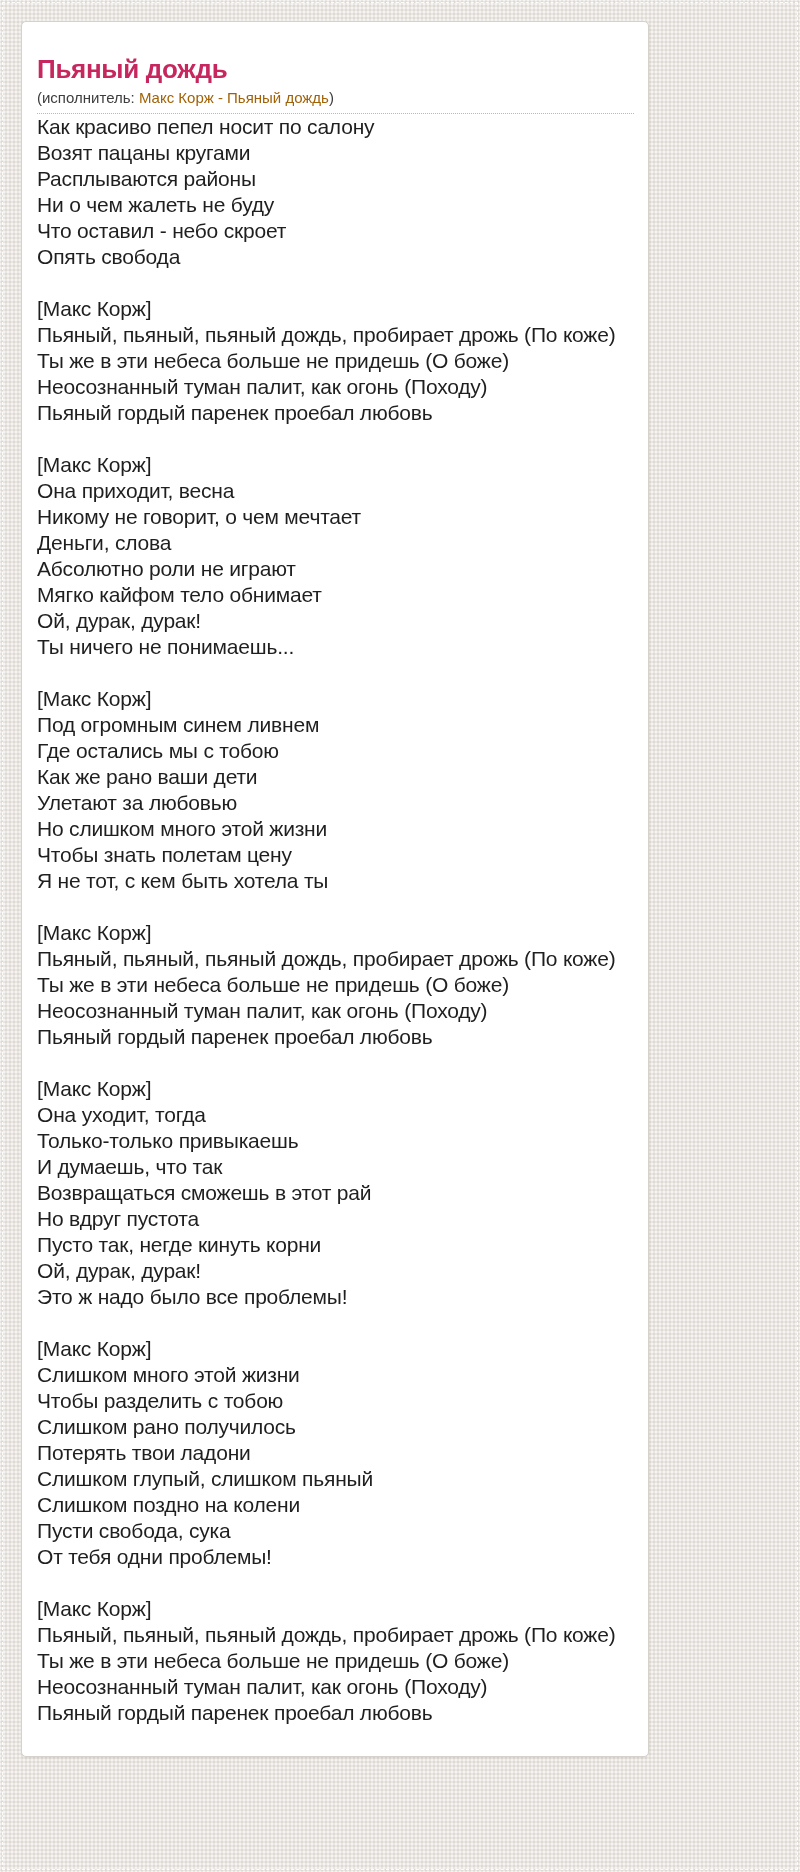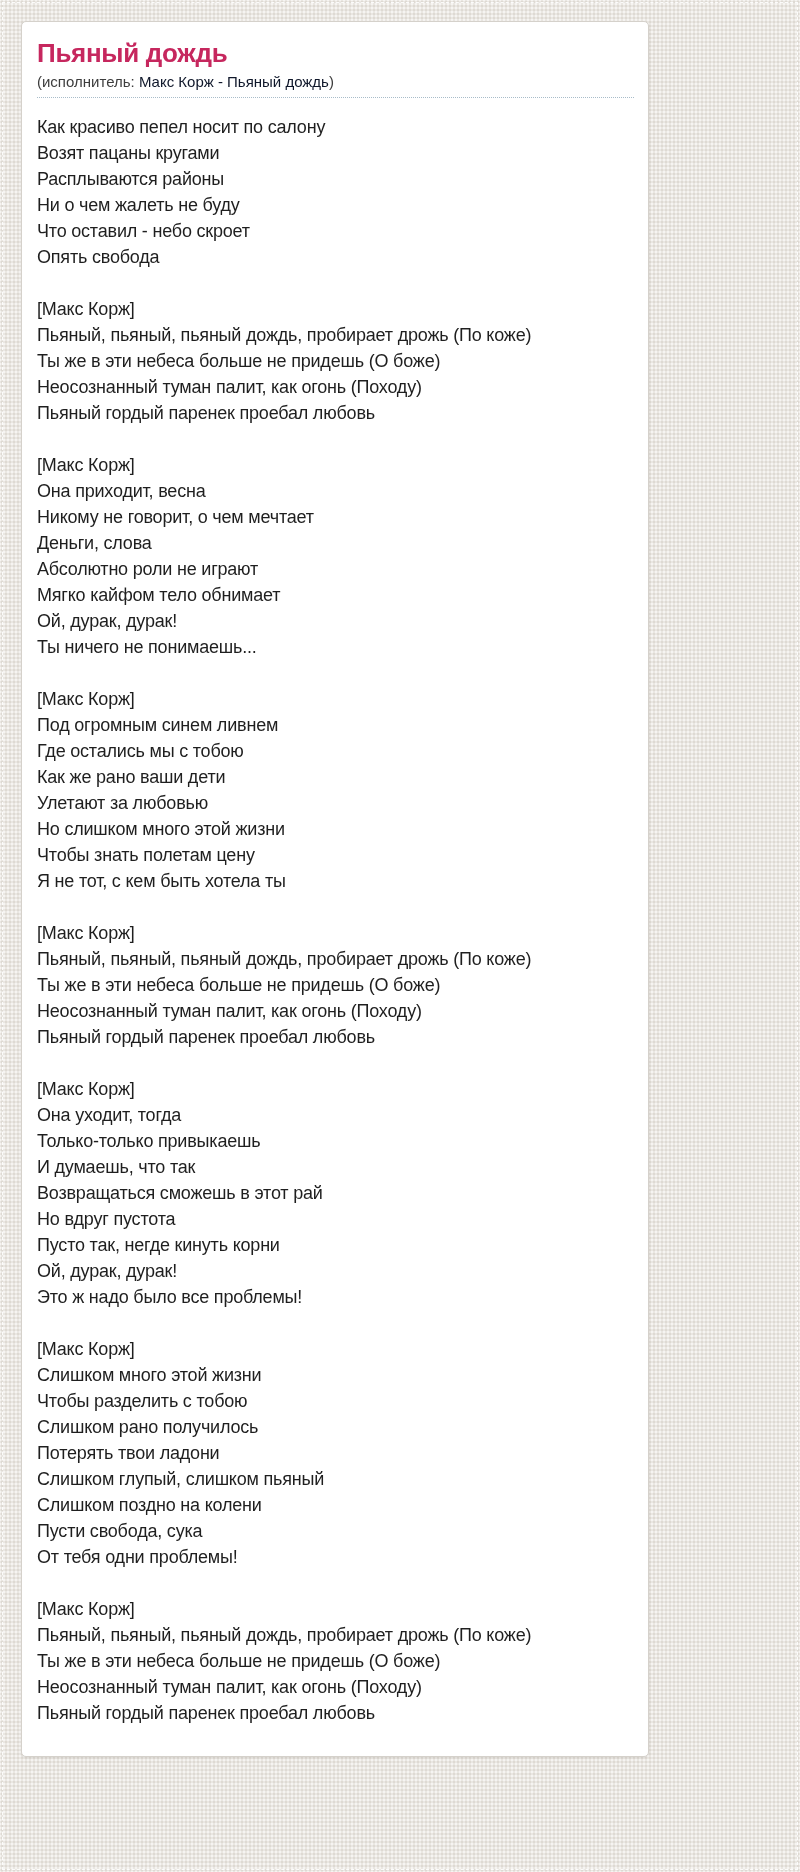--- a/index.html
+++ b/index.html
@@ -24,48 +24,48 @@
     pointer-events: none;
   }
   .card {
     position: relative;
     width: 628px;
     margin: 21px 0 0 21px;
     background: #ffffff;
     border: 1px solid #d5d1cb;
     border-radius: 5px;
     box-shadow: 0 1px 3px rgba(0,0,0,0.07);
-    padding: 10px 14px 30px 15px;
+    padding: 26px 14px 30px 15px;
   }
   .song-title {
     font-size: 26px;
     line-height: 30px;
     font-weight: bold;
     letter-spacing: -0.3px;
     color: #c6275e;
     margin: 6px 0 4px 0;
   }
   .song-subtitle {
     font-size: 15px;
     line-height: 20px;
     color: #3d3d3d;
   }
   .artist-link {
-    color: #0f172a;
+    color: #a16207;
     text-decoration: none;
     cursor: pointer;
   }
   .dotted-sep {
     margin-top: 5px;
     height: 0;
     border-bottom: 1px dotted #a8bcc9;
   }
   .lyrics {
-    margin-top: 16px;
-    font-size: 18px;
+    margin-top: 0;
+    font-size: 21px;
     line-height: 26px;
     letter-spacing: -0.2px;
     color: #1f1f1f;
   }
   .stanza + .stanza { margin-top: 26px; }
   .line { white-space: pre; }
 </style>
 </head>
 <body>
 

